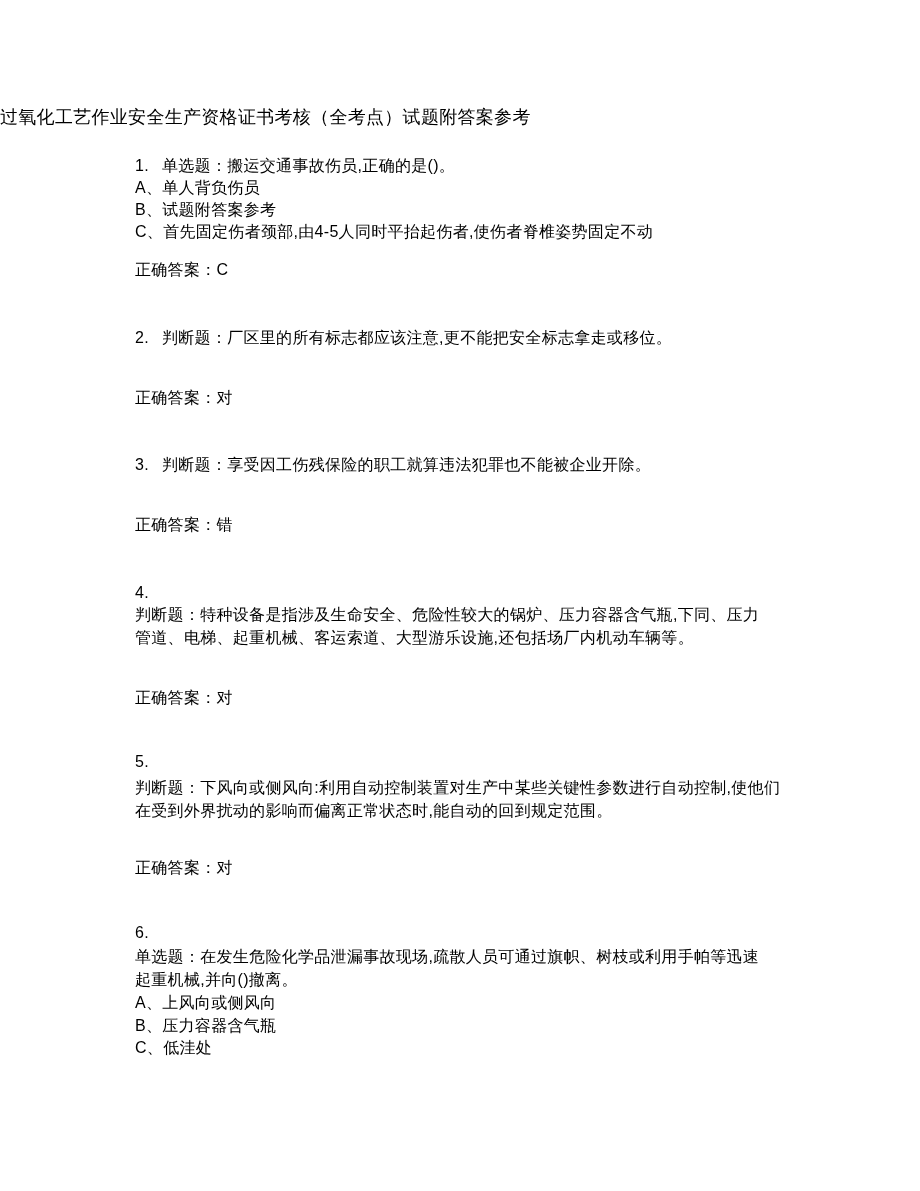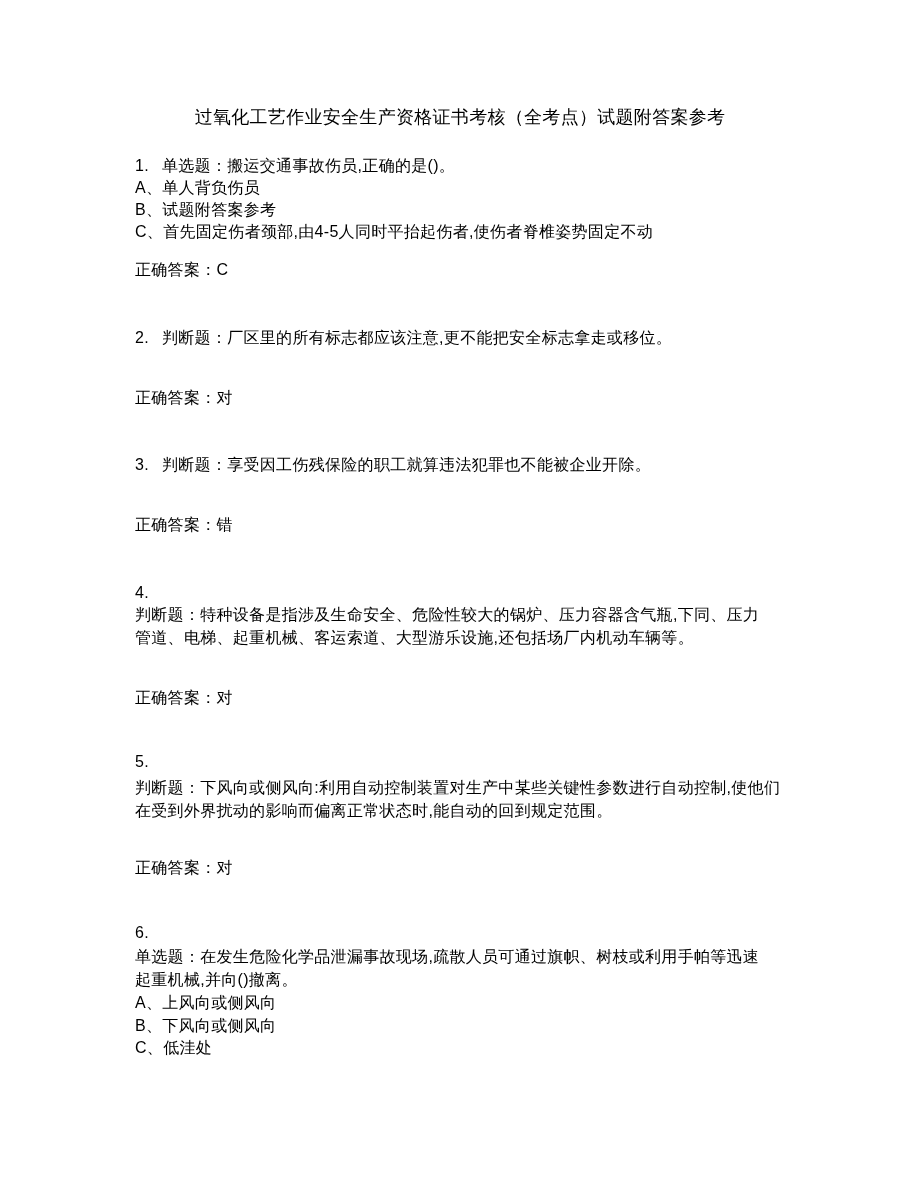--- a/index.html
+++ b/index.html
@@ -14,21 +14,21 @@
     height:1191px;
     background:#ffffff;
     overflow:hidden;
   }
   .title{
     position:absolute;
     top:106px;
     left:0;
     width:920px;
     margin:0;
-    text-align:center;
+    text-align:left;
     font-size:18px;
     font-weight:normal;
     line-height:22px;
     letter-spacing:0.3px;
   }
   .line{
     position:absolute;
     left:135px;
     height:22px;
     line-height:22px;
@@ -67,16 +67,16 @@
 
   <div class="line" style="top:751px">5.</div>
   <div class="line" style="top:777px">判断题：下风向或侧风向:利用自动控制装置对生产中某些关键性参数进行自动控制,使他们</div>
   <div class="line" style="top:800px">在受到外界扰动的影响而偏离正常状态时,能自动的回到规定范围。</div>
   <div class="line" style="top:857px"><span>正确答案：</span><span>对</span></div>
 
   <div class="line" style="top:922px">6.</div>
   <div class="line" style="top:946px">单选题：在发生危险化学品泄漏事故现场,疏散人员可通过旗帜、树枝或利用手帕等迅速</div>
   <div class="line" style="top:969px">起重机械,并向()撤离。</div>
   <div class="line" style="top:992px">A、上风向或侧风向</div>
-  <div class="line" style="top:1015px">B、下风向或侧风向</div>
+  <div class="line" style="top:1015px">B、压力容器含气瓶</div>
   <div class="line" style="top:1037px">C、低洼处</div>
 
 </div>
 
 </body></html>

